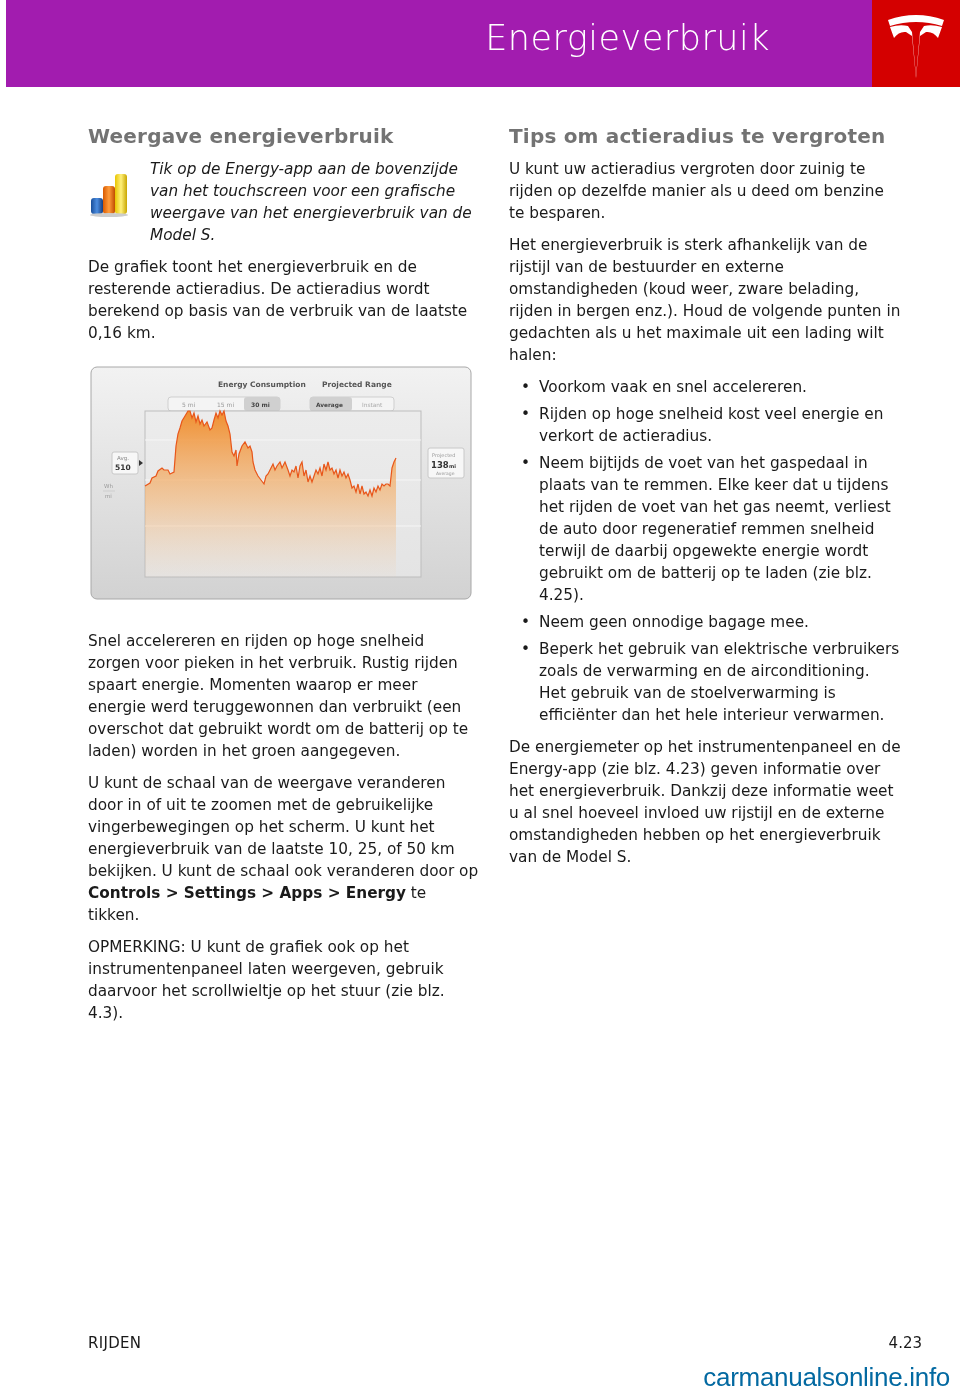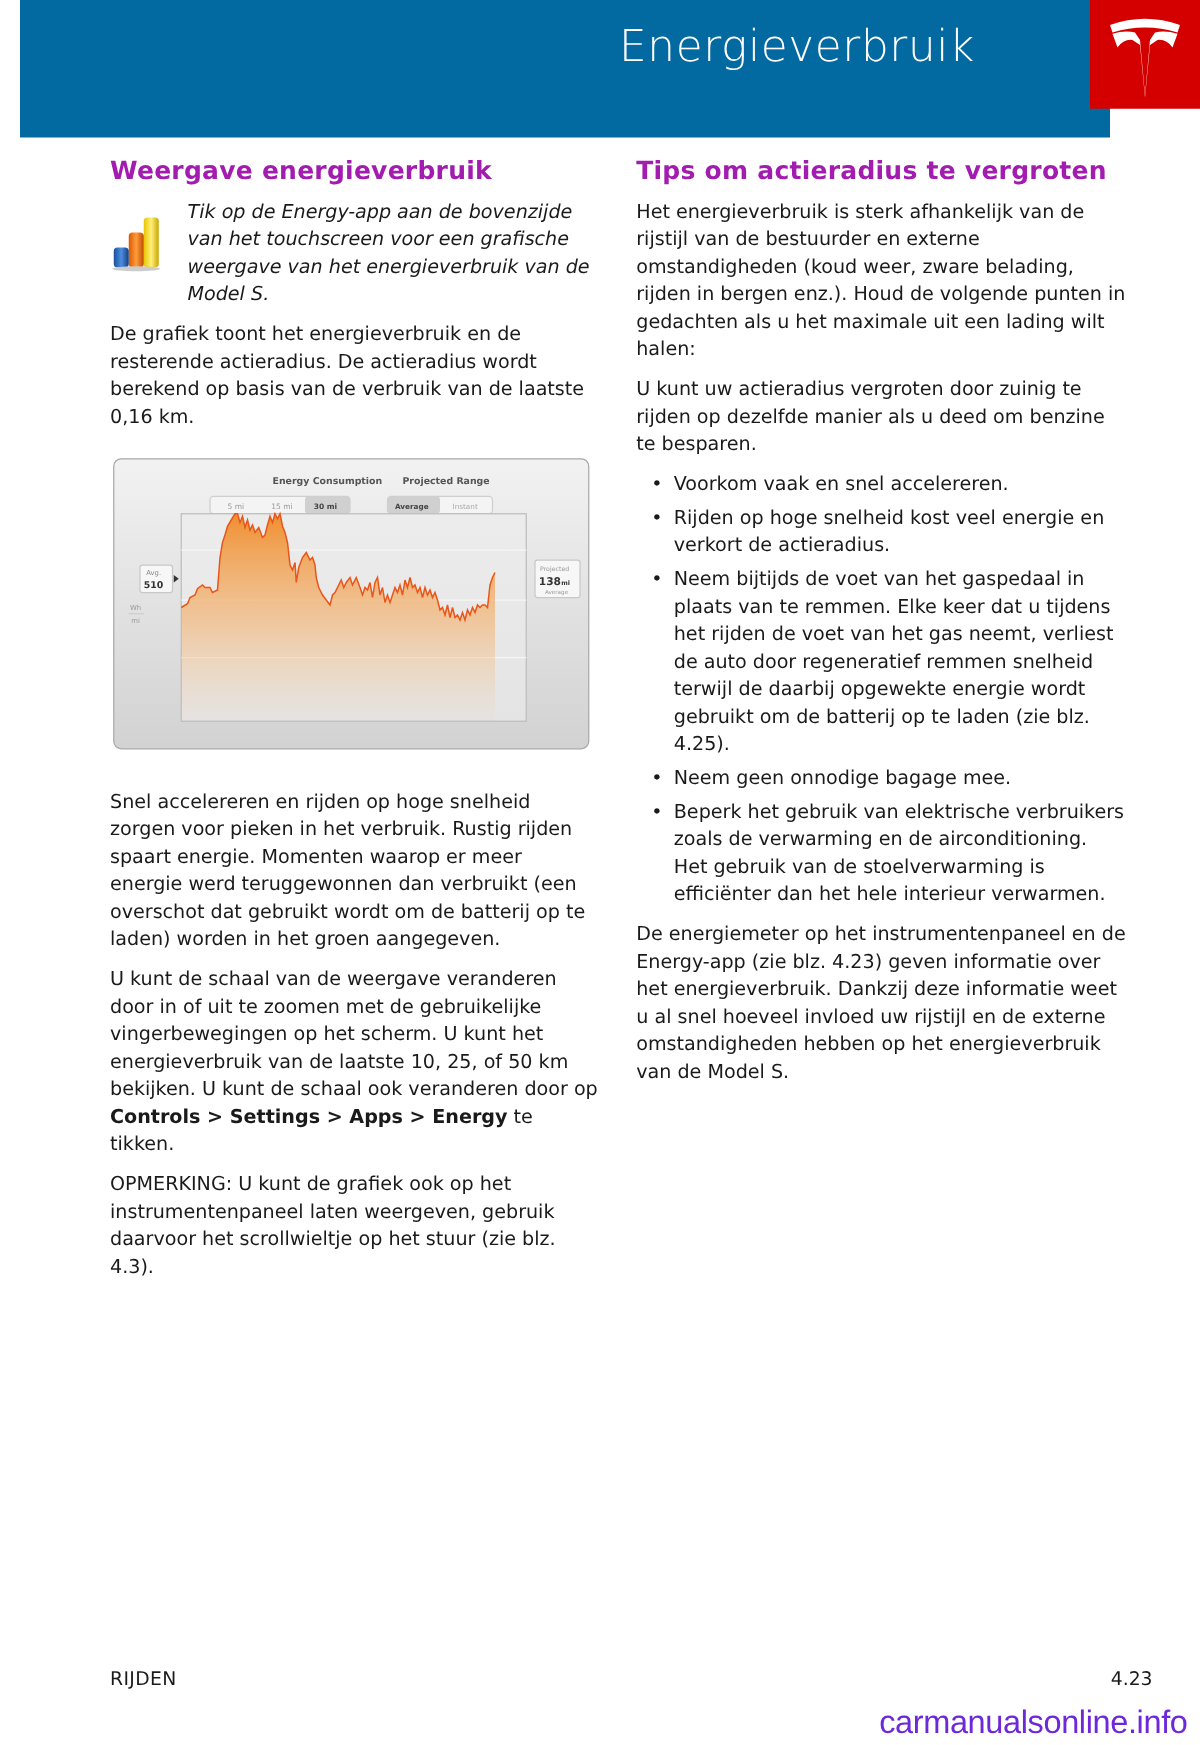--- a/index.html
+++ b/index.html
@@ -1,39 +1,39 @@
 <!DOCTYPE html>
 <html><head>
 <meta charset="utf-8">
 <style>
   html, body { margin:0; padding:0; }
   body { width:960px; height:1396px; background:#ffffff; position:relative; overflow:hidden;
          font-family:"DejaVu Sans", sans-serif; color:#1a1a1a; }
-  .header { position:absolute; left:16px; top:0; width:872px; height:110px; background:#0369a1; }
+  .header { position:absolute; left:6px; top:0; width:872px; height:87px; background:#a21caf; }
   .header-title { position:absolute; right:108px; top:18px; color:#ffffff; font-family:"DejaVu Sans", sans-serif;
                   font-size:35px; font-weight:300; letter-spacing:0.5px; }
   .logo-box { position:absolute; left:872px; top:0; width:88px; height:87px; background:#d40000; }
   .logo-box svg { position:absolute; left:14px; top:10px; }
   .col { position:absolute; top:124px; width:392px; }
   .col-left { left:88px; }
   .col-right { left:509px; }
-  h2 { margin:0 0 10px 0; font-size:20px; font-weight:bold; letter-spacing:0.2px; color:#a21caf; }
+  h2 { margin:0 0 10px 0; font-size:20px; font-weight:bold; letter-spacing:0.2px; color:#737373; }
   p { margin:0 0 10px 0; font-size:15.3px; line-height:22px; }
   .intro { position:relative; padding-left:62px; min-height:88px; margin-bottom:10px; }
   .intro p { margin:0;font-style:italic; }
   .app-icon { position:absolute; left:0; top:14px; width:42px; height:46px; }
   .chart-wrap { margin:22px 0 28px 2px; width:350px; height:236px; position:relative; }
   .bullets { margin:0 0 10px 0; padding:0; list-style:none; }
   .bullets li { position:relative; padding-left:30px; font-size:15.3px; line-height:22px; margin-bottom:5px; }
   .bullets li::before { content:"•"; position:absolute; left:12px; top:0; }
   b { font-weight:bold; }
   .footer-left { position:absolute; left:88px; top:1334px; font-size:15px; letter-spacing:0.3px; }
   .footer-right { position:absolute; right:38px; top:1334px; font-size:15px; }
   .watermark { position:absolute; right:10px; top:1362px; font-family:"Liberation Sans", sans-serif;
-               font-size:26px; color:#6d28d9; letter-spacing:-0.3px; }
+               font-size:26px; color:#0369a1; letter-spacing:-0.3px; }
 </style>
 </head>
 <body>
 
 <div class="header">
   <div class="header-title">Energieverbruik</div>
 </div>
 <div class="logo-box">
   <svg width="60" height="68" viewBox="0 0 60 68">
     <path d="M2,10 Q30,0 58,10 L56,16 Q30,8 4,16 Z" fill="#ffffff"></path>
@@ -128,22 +128,22 @@
     </svg>
   </div>
 
   <p>Snel accelereren en rijden op hoge snelheid zorgen voor pieken in het verbruik. Rustig rijden spaart energie. Momenten waarop er meer energie werd teruggewonnen dan verbruikt (een overschot dat gebruikt wordt om de batterij op te laden) worden in het groen aangegeven.</p>
   <p><span>U kunt de schaal van de weergave veranderen door in of uit te zoomen met de gebruikelijke vingerbewegingen op het scherm. U kunt het energieverbruik van de laatste 10, 25, of 50 km bekijken. U kunt de schaal ook veranderen door op </span><b>Controls &gt; Settings &gt; Apps &gt; Energy</b><span> te tikken.</span></p>
   <p style="margin-top:10px">OPMERKING: U kunt de grafiek ook op het instrumentenpaneel laten weergeven, gebruik daarvoor het scrollwieltje op het stuur (zie blz. 4.3).</p>
 </div>
 
 <div class="col col-right">
   <h2>Tips om actieradius te vergroten</h2>
+  <p>U kunt uw actieradius vergroten door zuinig te rijden op dezelfde manier als u deed om benzine te besparen.</p>
   <p>Het energieverbruik is sterk afhankelijk van de rijstijl van de bestuurder en externe omstandigheden (koud weer, zware belading, rijden in bergen enz.). Houd de volgende punten in gedachten als u het maximale uit een lading wilt halen:</p>
-  <p>U kunt uw actieradius vergroten door zuinig te rijden op dezelfde manier als u deed om benzine te besparen.</p>
   <ul class="bullets">
     <li>Voorkom vaak en snel accelereren.</li>
     <li>Rijden op hoge snelheid kost veel energie en verkort de actieradius.</li>
     <li>Neem bijtijds de voet van het gaspedaal in plaats van te remmen. Elke keer dat u tijdens het rijden de voet van het gas neemt, verliest de auto door regeneratief remmen snelheid terwijl de daarbij opgewekte energie wordt gebruikt om de batterij op te laden (zie blz. 4.25).</li>
     <li>Neem geen onnodige bagage mee.</li>
     <li>Beperk het gebruik van elektrische verbruikers zoals de verwarming en de airconditioning. Het gebruik van de stoelverwarming is efficiënter dan het hele interieur verwarmen.</li>
   </ul>
   <p>De energiemeter op het instrumentenpaneel en de Energy-app (zie blz. 4.23) geven informatie over het energieverbruik. Dankzij deze informatie weet u al snel hoeveel invloed uw rijstijl en de externe omstandigheden hebben op het energieverbruik van de Model S.</p>
 </div>
 

